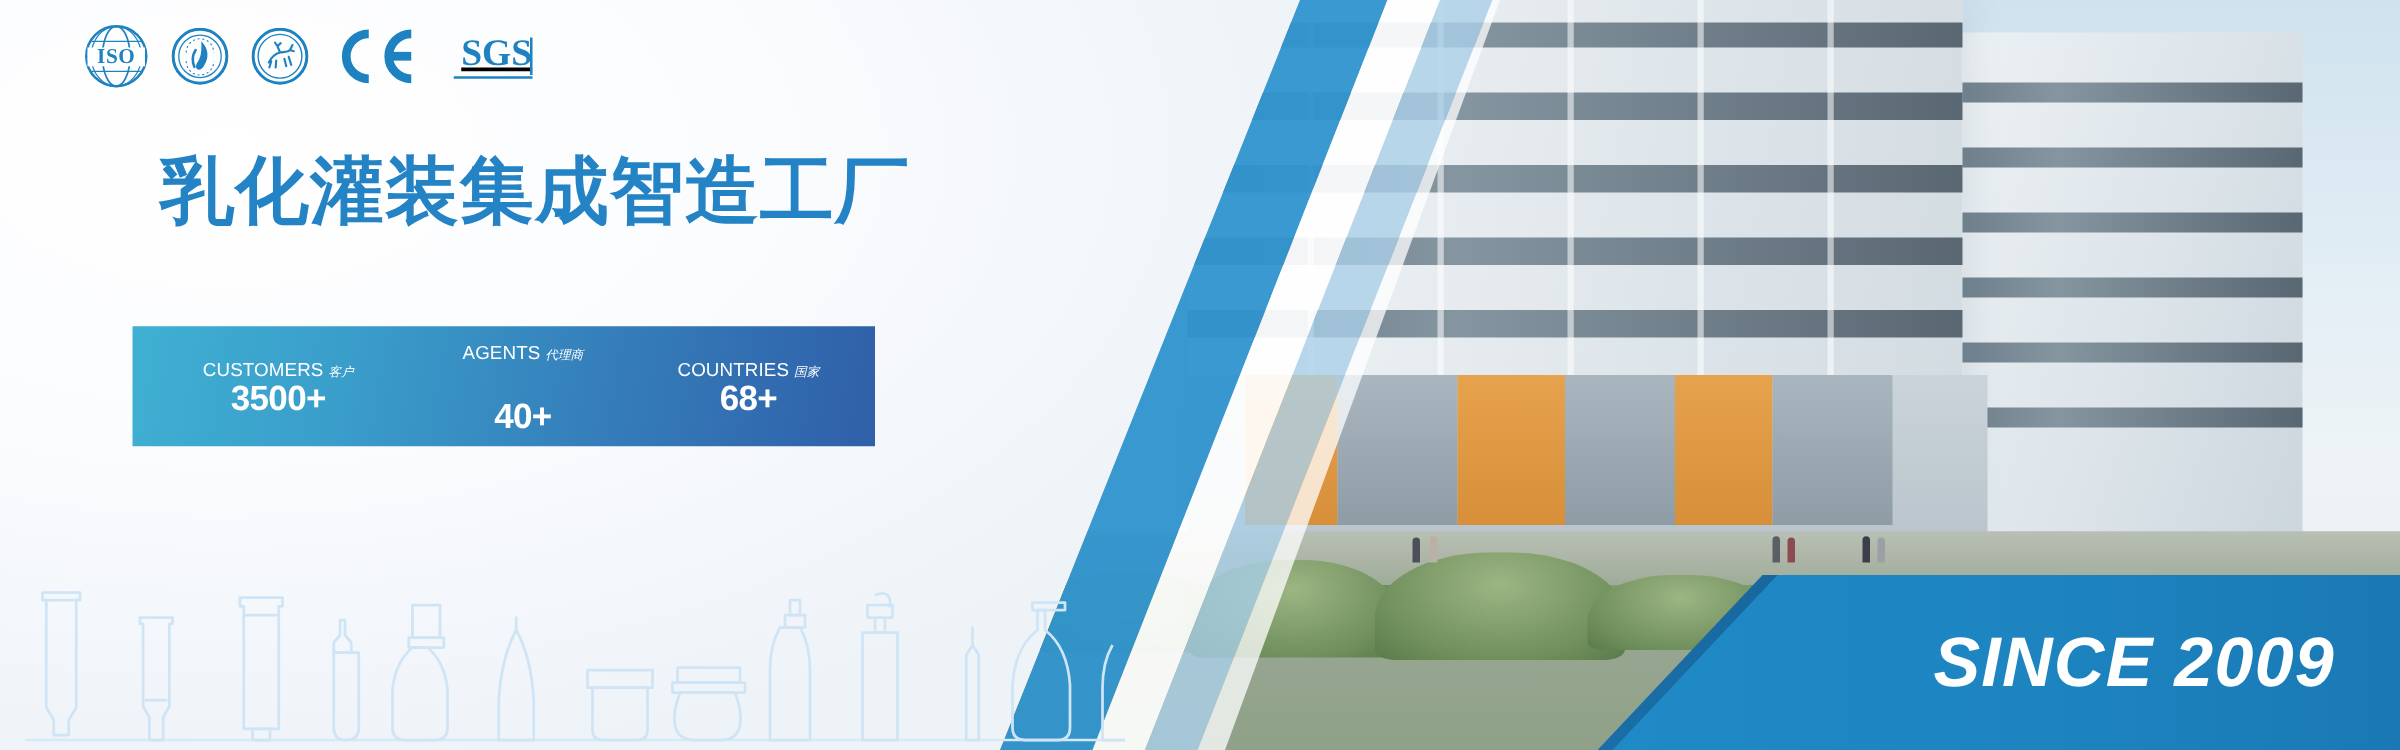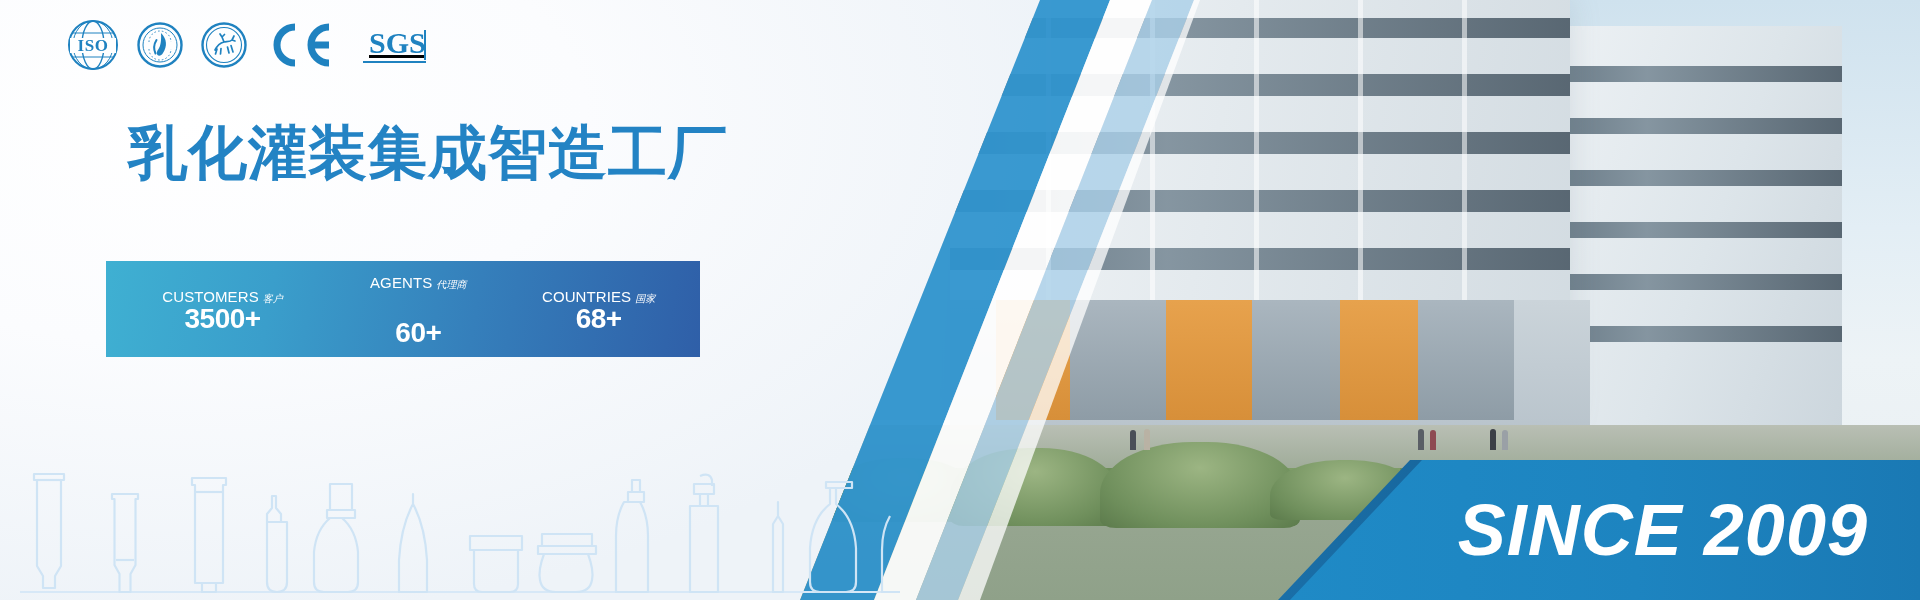--- a/index.html
+++ b/index.html
@@ -178,21 +178,21 @@
   .since-banner {
     position:absolute; right:0; bottom:0;
     width:630px; height:140px; z-index:7;
     clip-path:polygon(132px 0, 630px 0, 630px 140px, 0 140px);
     background:linear-gradient(90deg,#1f8ac6 0%,#1d84c0 55%,#1a79b4 100%);
     display:flex; align-items:center; justify-content:flex-end;
     padding-right:52px;
   }
   .since-text {
     color:#ffffff; font-style:italic; font-weight:bold;
-    font-size:72px; letter-spacing:1px; line-height:1;
+    font-size:56px; letter-spacing:1px; line-height:1;
     white-space:nowrap;
     text-align:center;
   }
   .since-dark-wedge {
     position:absolute; right:452px; bottom:0; width:190px; height:140px;
     z-index:6;
     clip-path:polygon(132px 0, 190px 0, 58px 140px, 0 140px);
     background:linear-gradient(90deg,#1a6fa8,#17659b);
   }
 </style>
@@ -328,21 +328,21 @@
           <span>CUSTOMERS</span>
           <span class="cn">客户</span>
         </div>
         <div class="stat-value">3500+</div>
       </div>
       <div class="stat-col c2">
         <div class="stat-label">
           <span>AGENTS</span>
           <span class="cn">代理商</span>
         </div>
-        <div class="stat-value">60+</div>
+        <div class="stat-value">40+</div>
       </div>
       <div class="stat-col c3">
         <div class="stat-label">
           <span>COUNTRIES</span>
           <span class="cn">国家</span>
         </div>
         <div class="stat-value">68+</div>
       </div>
     </div>
 

